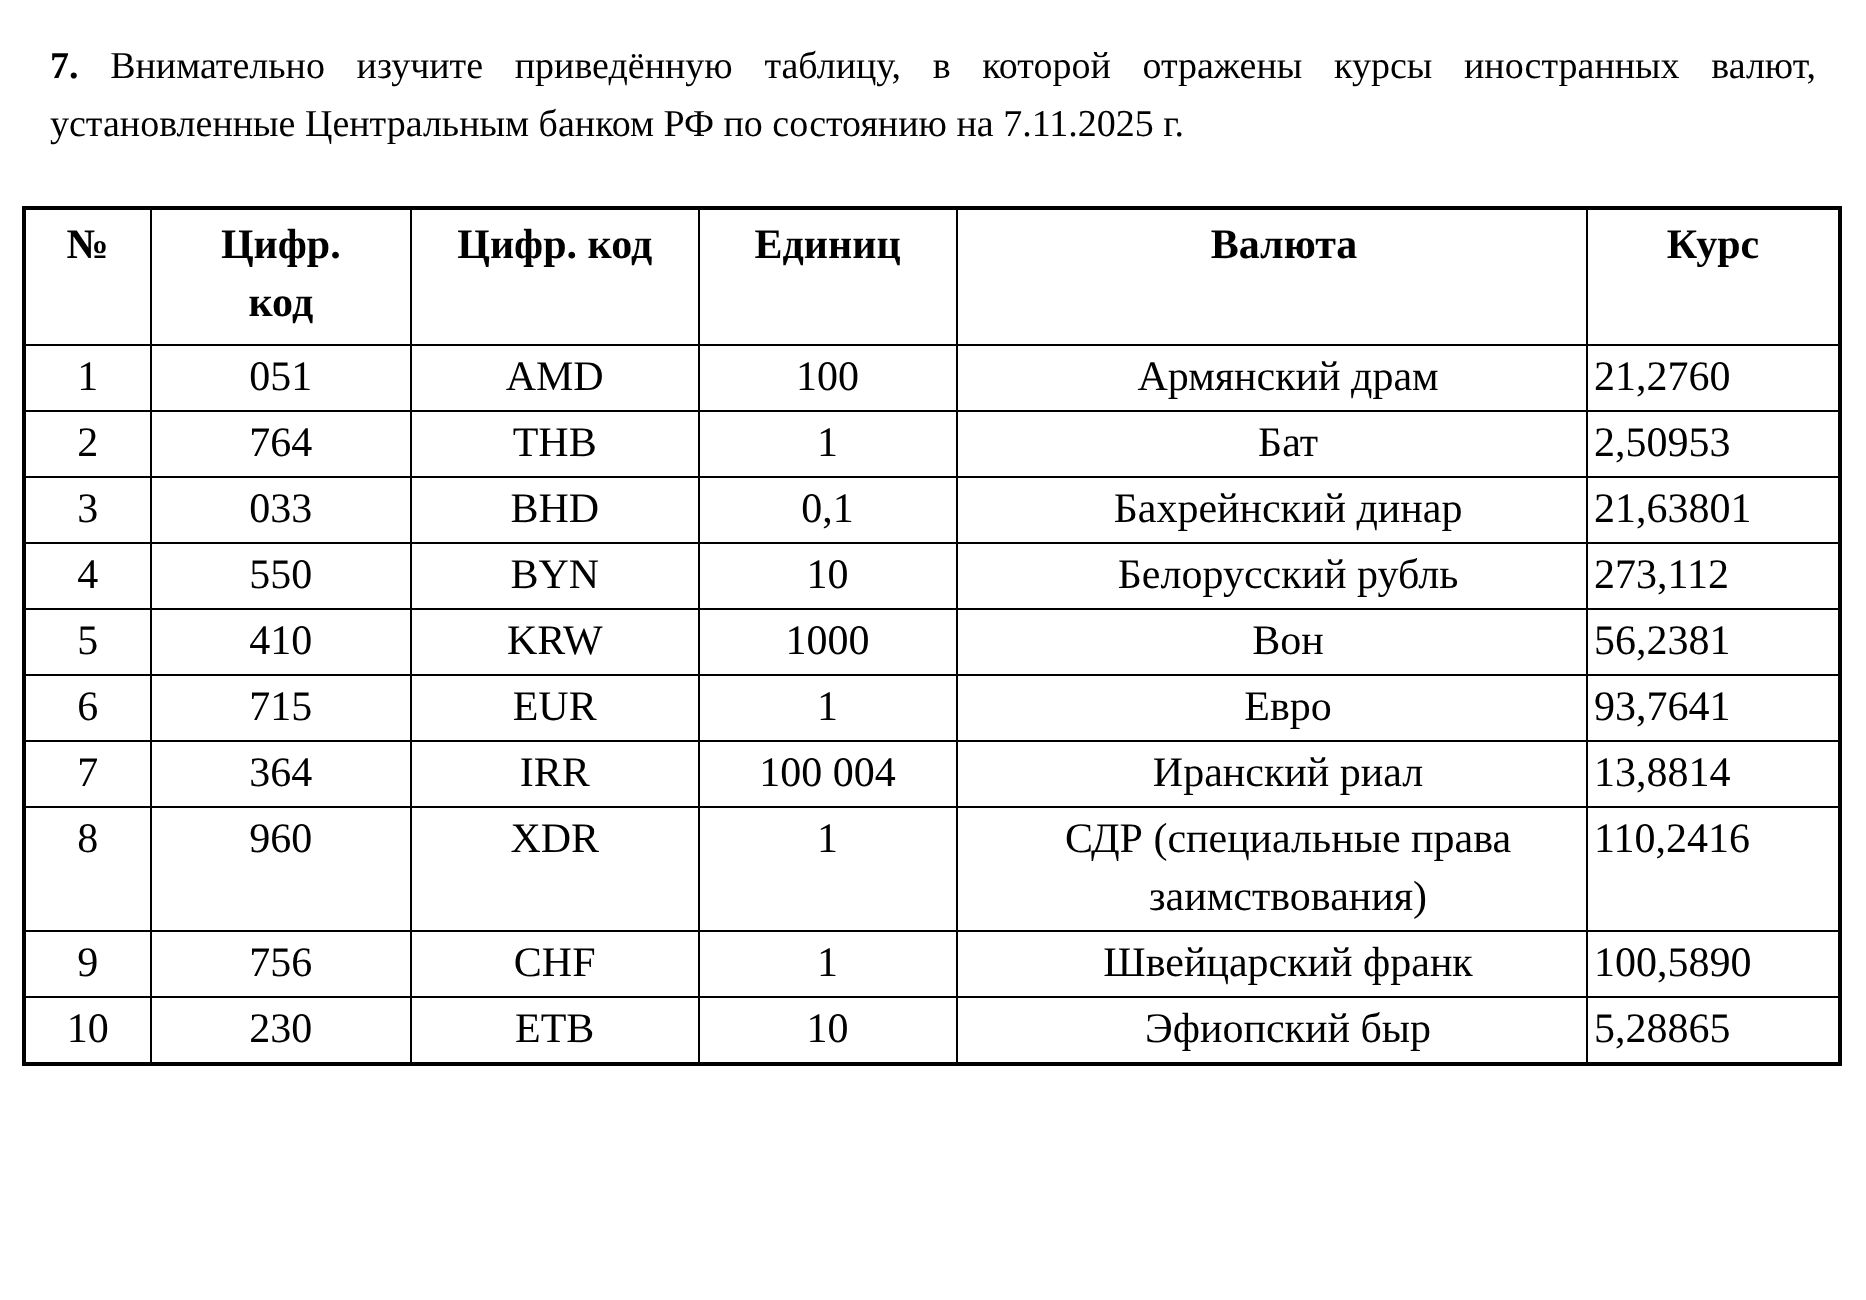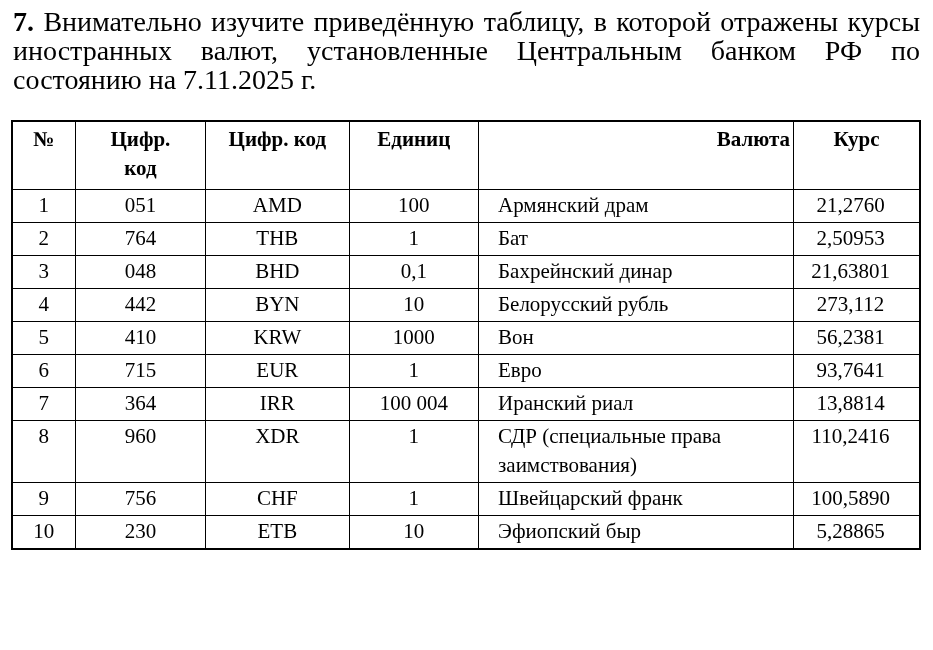--- a/index.html
+++ b/index.html
@@ -7,24 +7,24 @@
     width: 933px;
     height: 650px;
     background: #ffffff;
     color: #000000;
     font-family: "Liberation Serif", "DejaVu Serif", serif;
     overflow: hidden;
   }
   .page { padding: 2px 8px 0 8px; }
 
   .para {
-    font-size: 28px;
+    font-size: 19px;
     line-height: 29px;
     text-align: justify;
-    margin: 5px;
+    margin: 17px;
   }
   .para b { font-weight: bold; }
 
   table.rates {
     border-collapse: collapse;
     table-layout: fixed;
     width: 910px;
     margin: 26px 0 0 3px;
     border: 2.5px solid #000000;
   }
@@ -37,30 +37,30 @@
     padding: 1px 3px 2px 3px;
     overflow: hidden;
     word-wrap: break-word;
   }
   table.rates th {
     font-weight: bold;
     text-align: center;
     height: 62px;
     padding-top: 3px;
   }
-  table.rates th.col-currency { text-align: right; padding-left: 15px; }
+  table.rates th.col-currency { text-align: center; padding-left: 15px; }
   .wrap-narrow { display: inline-block; max-width: 4.1em; }
 
   
   table.rates td:nth-child(1),
   table.rates td:nth-child(2),
   table.rates td:nth-child(3),
   table.rates td:nth-child(4) { text-align: center; }
-  table.rates td:nth-child(5) { text-align: left; padding-left: 19px; }
-  table.rates td:nth-child(6) { text-align: center; padding-right: 15px; }
+  table.rates td:nth-child(5) { text-align: center; padding-left: 19px; }
+  table.rates td:nth-child(6) { text-align: left; padding-right: 15px; }
 </style>
 </head>
 <body>
 
 <div class="page">
 
   <p class="para"><b>7.</b> <span>Внимательно изучите приведённую таблицу, в которой отражены курсы иностранных валют, установленные Центральным банком РФ по состоянию на 7.11.2025 г.</span></p>
 
 
   <table class="rates">
@@ -94,29 +94,29 @@
         <tr>
           <td>2</td>
           <td>764</td>
           <td>THB</td>
           <td>1</td>
           <td>Бат</td>
           <td>2,50953</td>
         </tr>
         <tr>
           <td>3</td>
-          <td>048</td>
+          <td>033</td>
           <td>BHD</td>
           <td>0,1</td>
           <td>Бахрейнский динар</td>
           <td>21,63801</td>
         </tr>
         <tr>
           <td>4</td>
-          <td>442</td>
+          <td>550</td>
           <td>BYN</td>
           <td>10</td>
           <td>Белорусский рубль</td>
           <td>273,112</td>
         </tr>
         <tr>
           <td>5</td>
           <td>410</td>
           <td>KRW</td>
           <td>1000</td>

